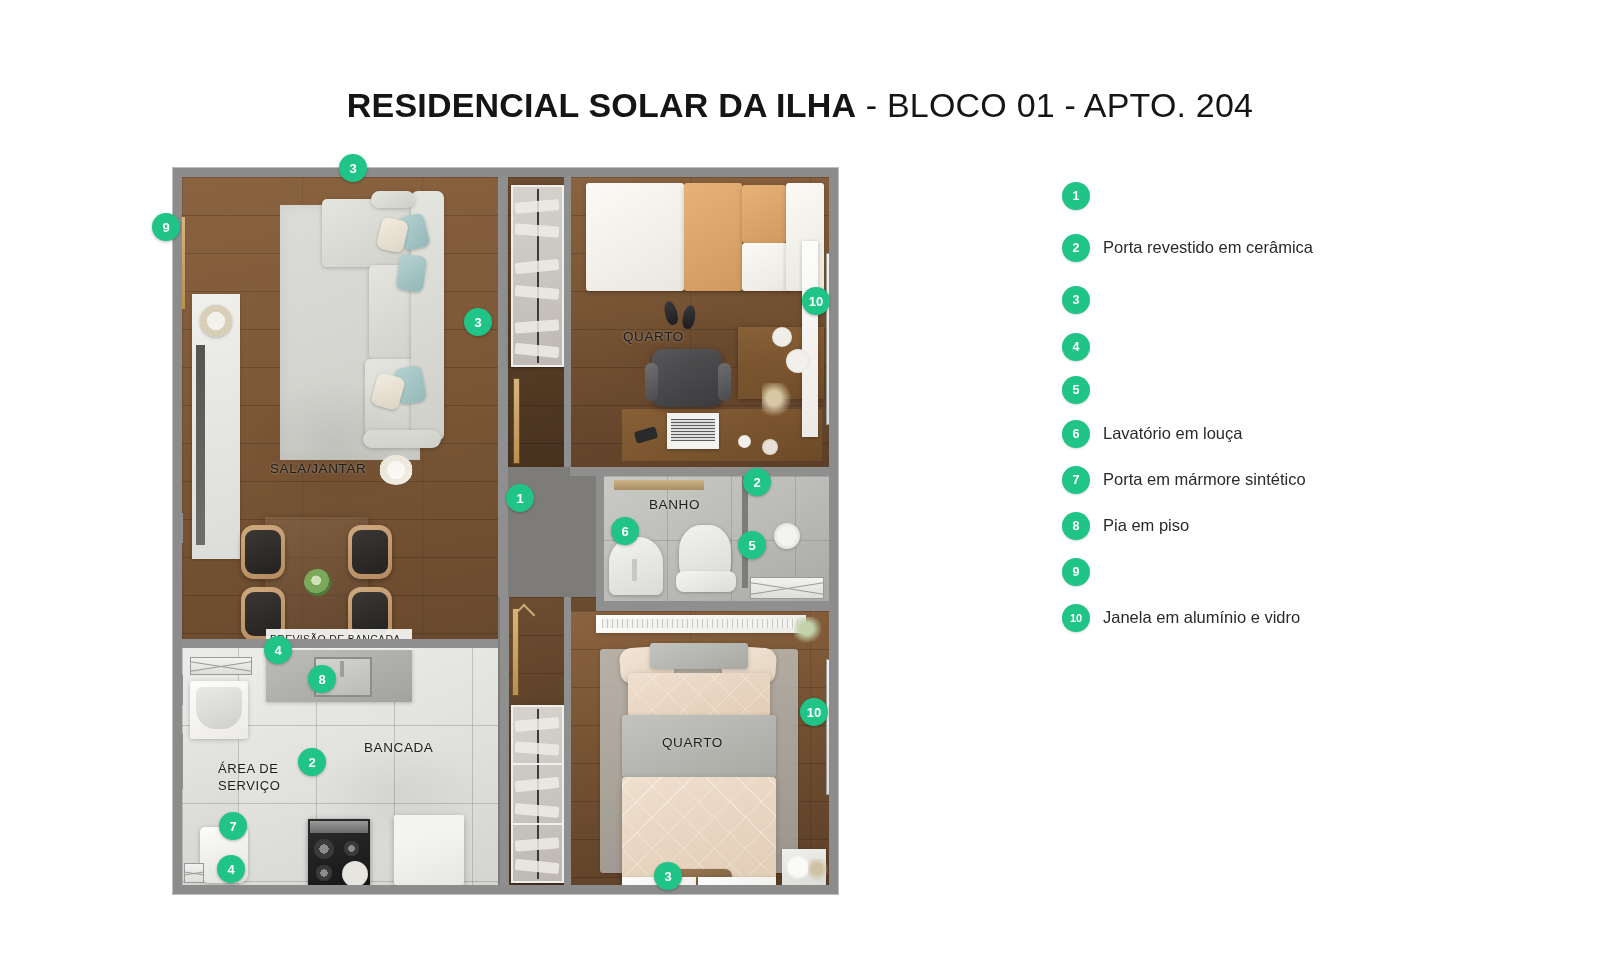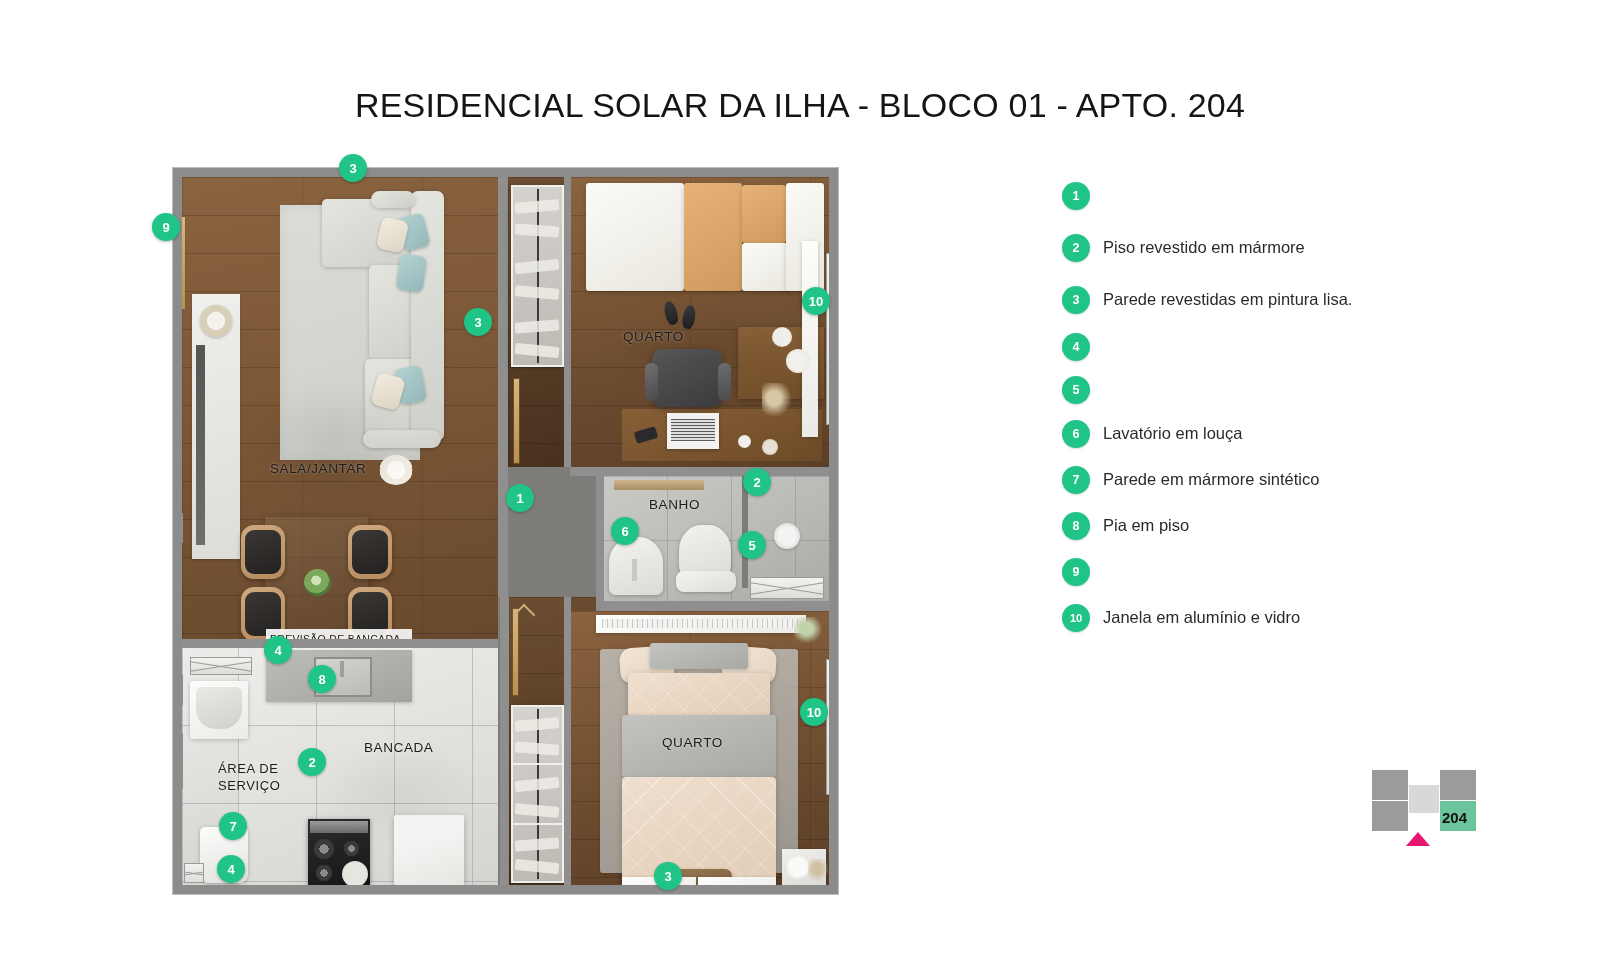--- a/index.html
+++ b/index.html
@@ -11,21 +11,21 @@
   }
   .page { position: relative; width: 1600px; height: 959px; background:#fff; }
 
   
   .title {
     position: absolute; left: 0; top: 86px; width: 1600px;
     text-align: center;
     font-size: 34px; letter-spacing: .2px; color:#151515;
     white-space: nowrap;
   }
-  .title .t-bold { font-weight: 400; }
+  .title .t-bold { font-weight: 700; }
   .title .t-light { font-weight: 400; }
 
   
   .plan {
     position: absolute; left: 173px; top: 168px;
     width: 665px; height: 726px;
     background: #8c8c8c;
     box-shadow: 0 0 0 1px #bdbdbd;
   }
   
@@ -392,64 +392,54 @@
   </div>
 
   <div class="legend">
 
     <div class="leg-row" style="margin-bottom:24px;">
       <div class="badge">1</div>
     </div>
 
     <div class="leg-row" style="margin-bottom:24px;">
       <div class="badge">2</div>
-      <div class="leg-txt">Piso revestido em mármore</div>
+      <div class="leg-txt">Porta revestido em cerâmica</div>
     </div>
 
     <div class="leg-row" style="margin-bottom:19px;">
       <div class="badge">3</div>
-      <div class="leg-txt">Parede revestidas em pintura lisa.</div>
     </div>
 
     <div class="leg-row" style="margin-bottom:15px; align-items:center;">
       <div class="badge">4</div>
     </div>
 
     <div class="leg-row" style="margin-bottom:16px; align-items:center;">
       <div class="badge">5</div>
     </div>
 
     <div class="leg-row" style="margin-bottom:18px;">
       <div class="badge">6</div>
       <div class="leg-txt">Lavatório em louça</div>
     </div>
 
     <div class="leg-row" style="margin-bottom:18px;">
       <div class="badge">7</div>
-      <div class="leg-txt">Parede em mármore sintético</div>
+      <div class="leg-txt">Porta em mármore sintético</div>
     </div>
 
     <div class="leg-row" style="margin-bottom:18px;">
       <div class="badge">8</div>
       <div class="leg-txt">Pia em piso</div>
     </div>
 
     <div class="leg-row" style="margin-bottom:18px;">
       <div class="badge">9</div>
     </div>
 
     <div class="leg-row">
       <div class="badge" style="font-size:11px;">10</div>
       <div class="leg-txt">Janela em alumínio e vidro</div>
     </div>
   </div>
 
-  <div class="keydiag">
-    <div class="kb" style="left:0;   top:10px; width:36px; height:30px; background:#9b9b9b;"></div>
-    <div class="kb" style="left:0;   top:41px; width:36px; height:30px; background:#9b9b9b;"></div>
-    <div class="kb" style="left:37px;top:25px; width:30px; height:28px; background:#d8d8d8;"></div>
-    <div class="kb" style="left:68px;top:10px; width:36px; height:30px; background:#9b9b9b;"></div>
-    <div class="kb" style="left:68px;top:41px; width:36px; height:30px; background:#6cc49a;"></div>
-    <div class="kb-label" style="left:70px; top:49px;">204</div>
-    <div class="tri" style="left:34px; top:72px; border-bottom:14px solid #e8176e;"></div>
-  </div>
 
 </div>
 
 </body></html>

